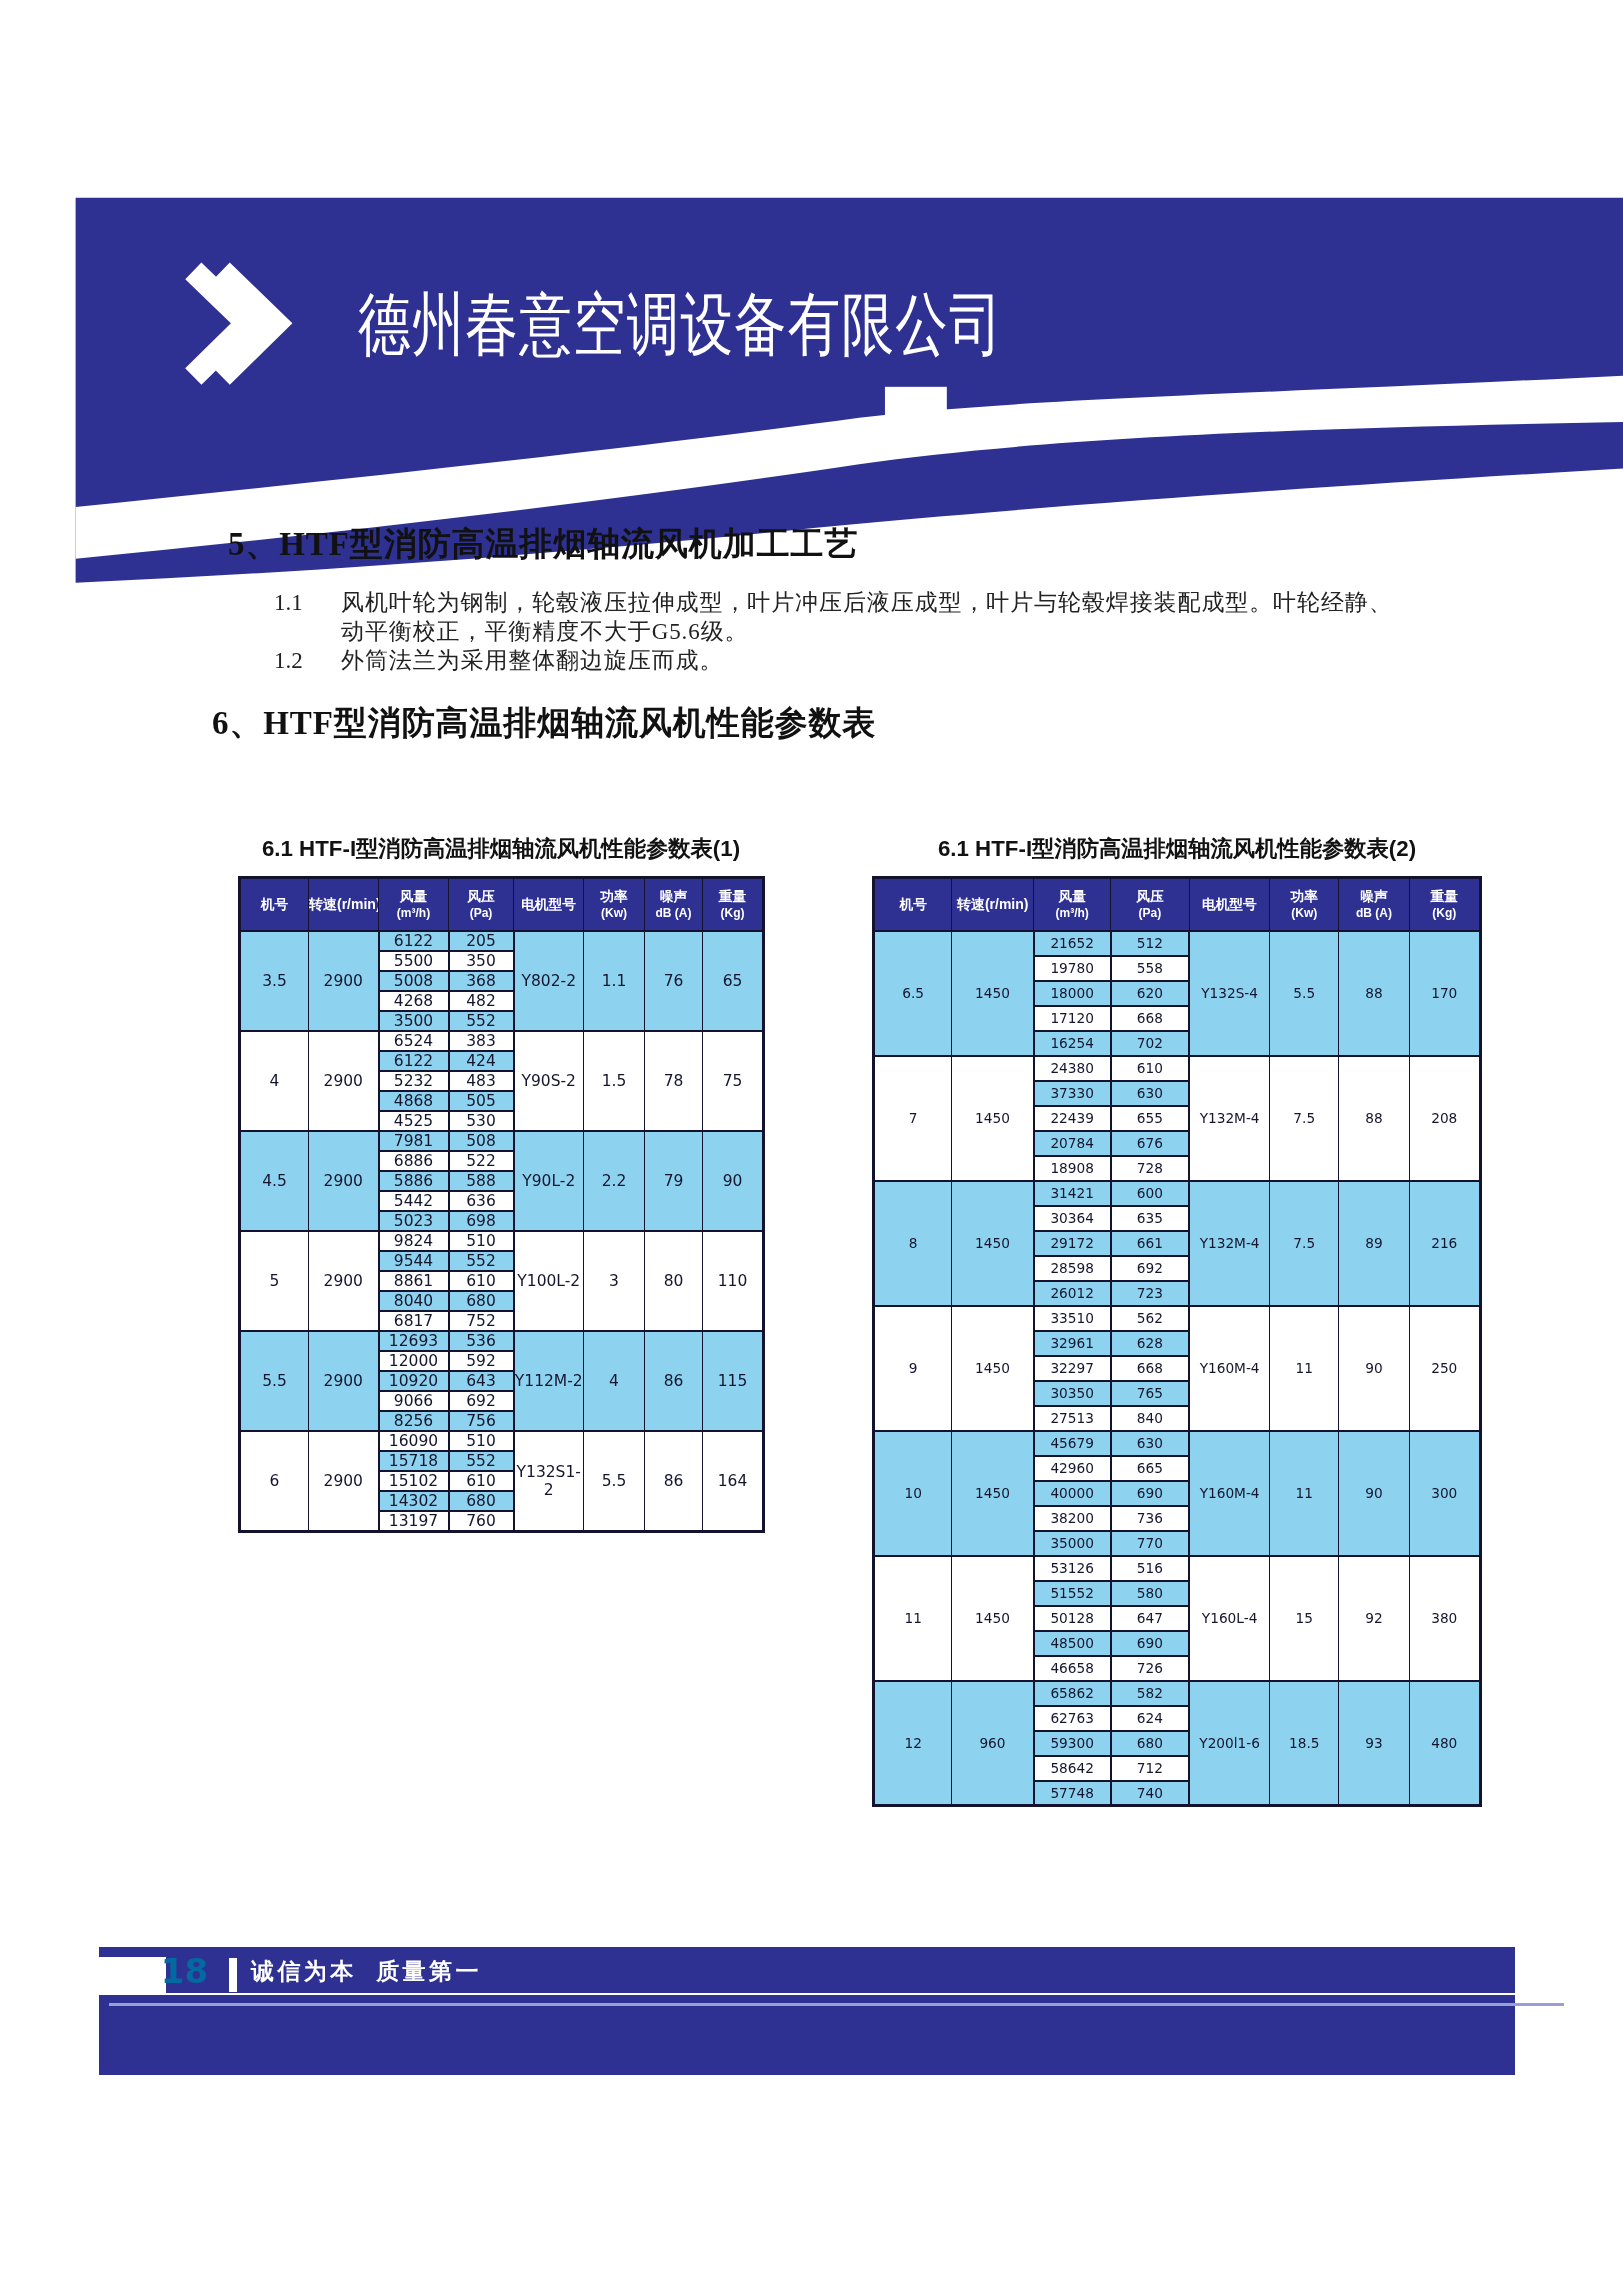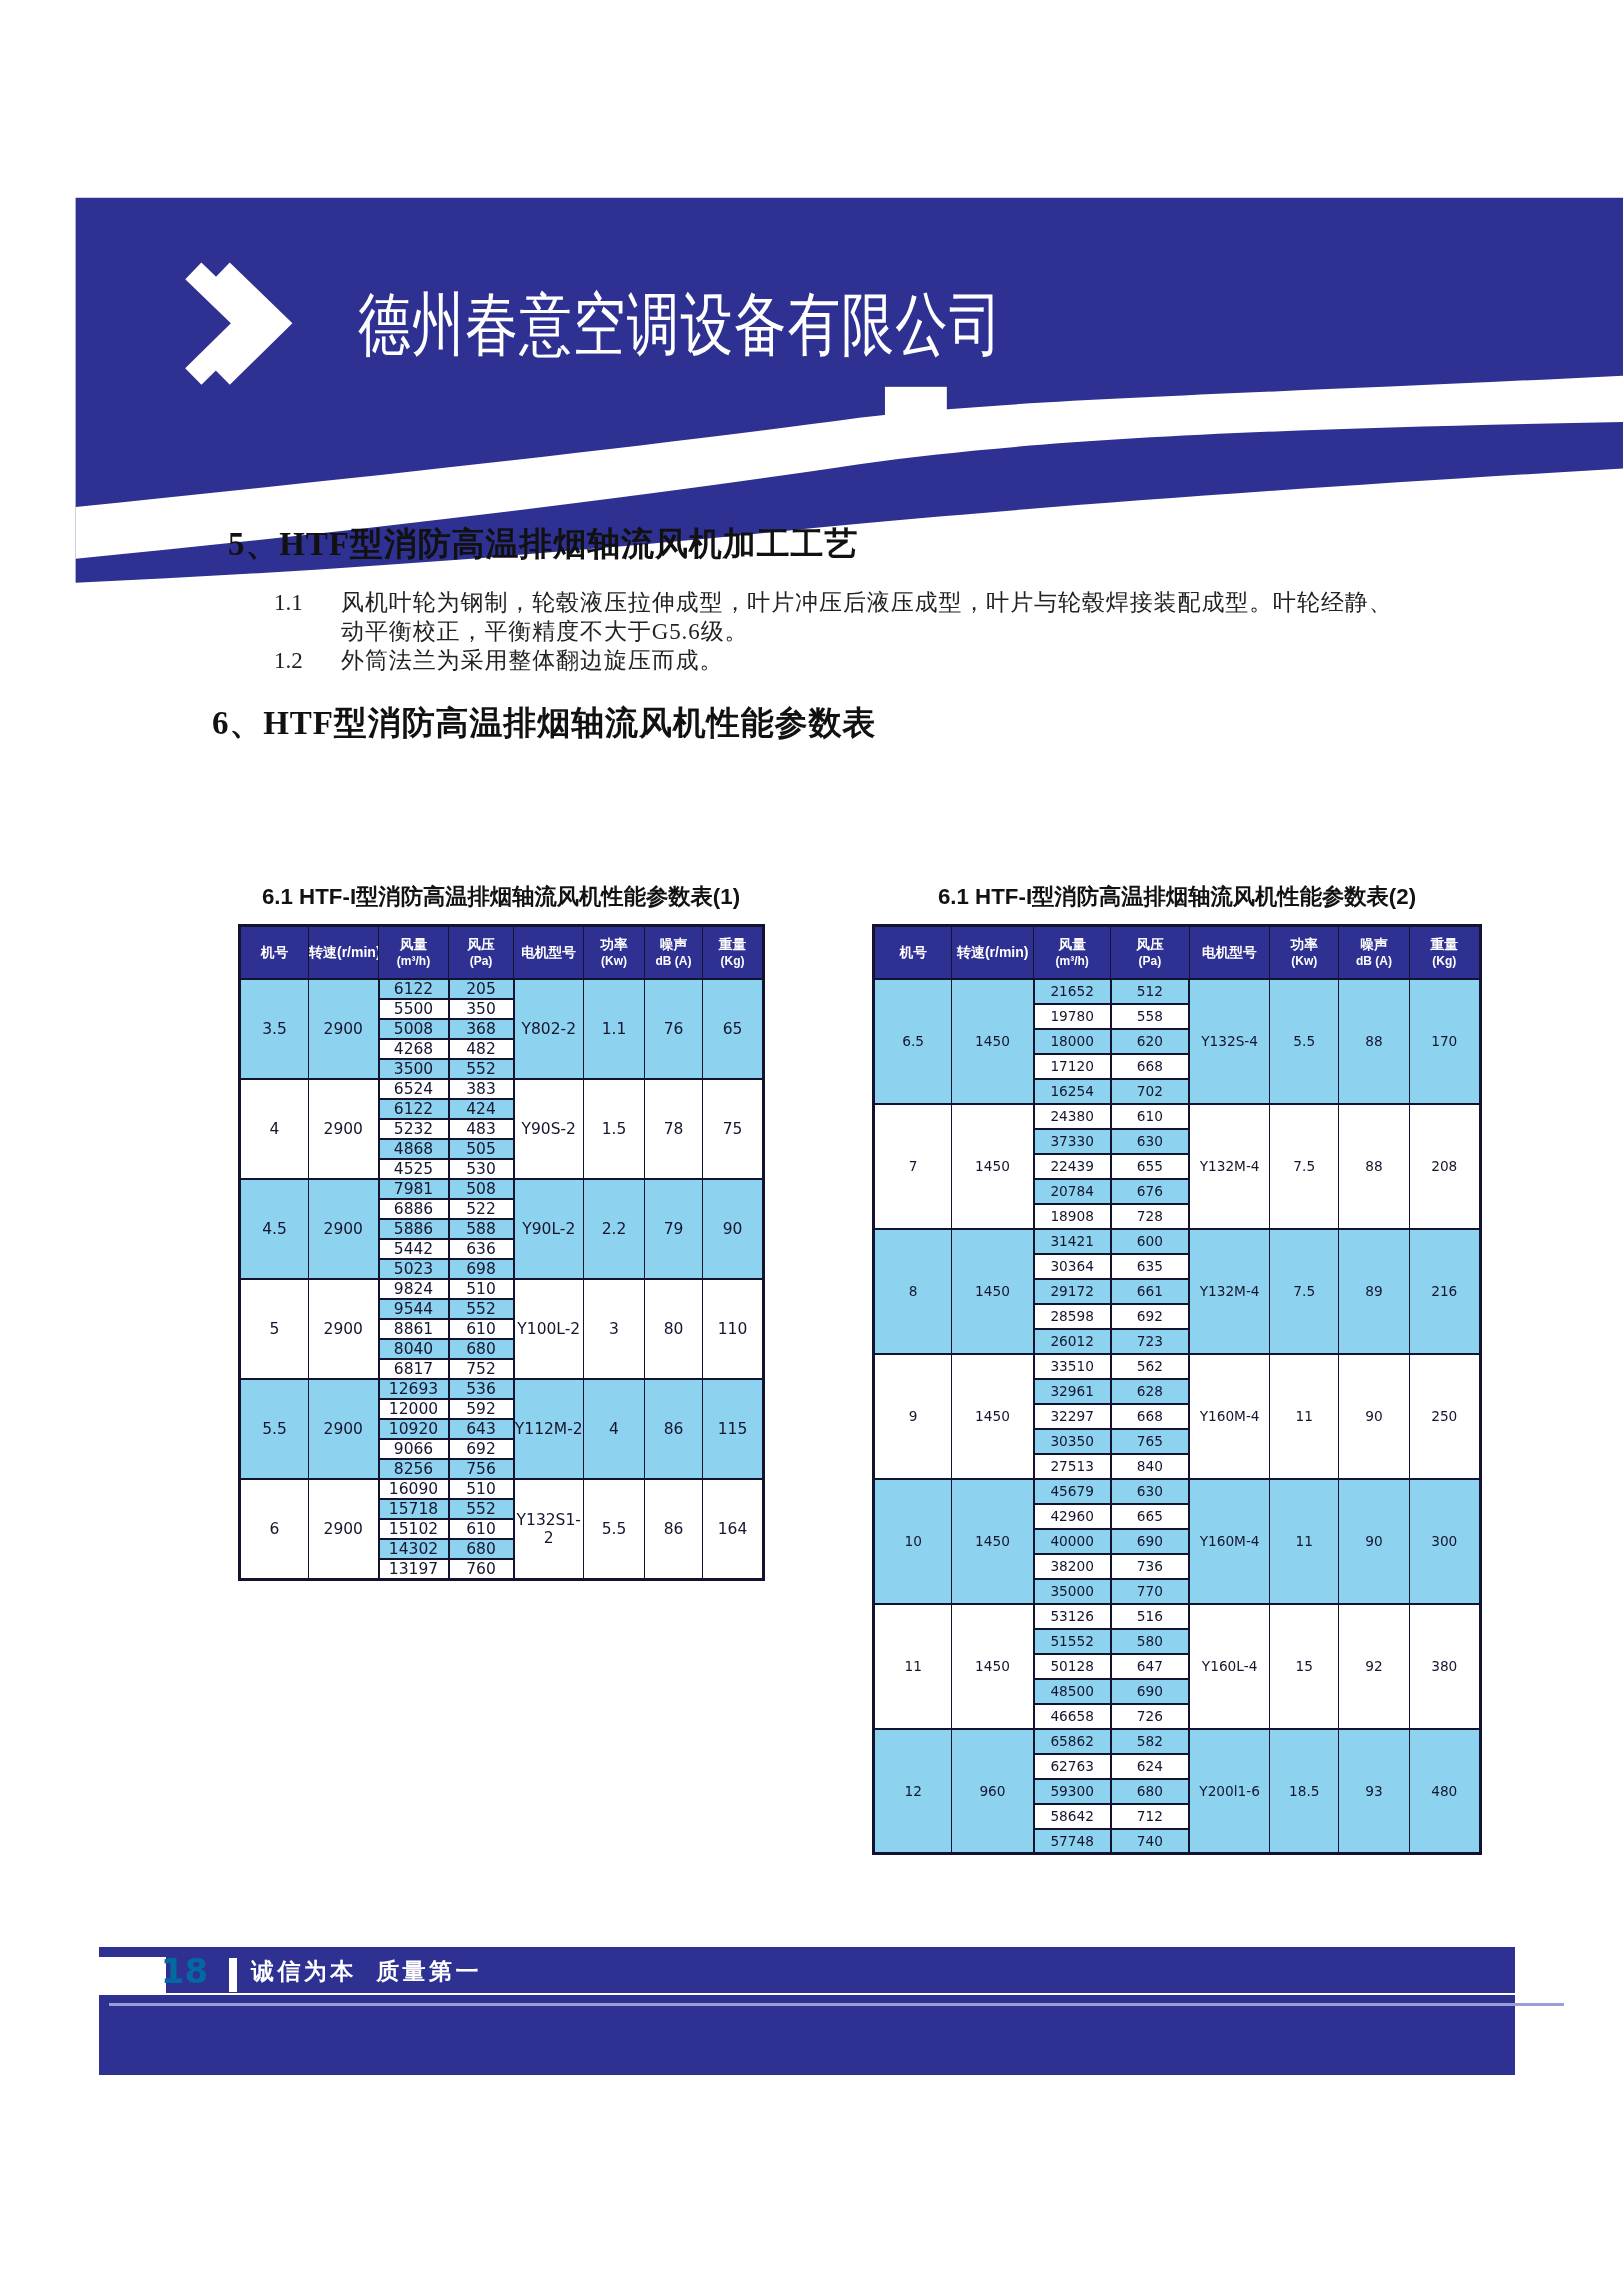--- a/index.html
+++ b/index.html
@@ -20,21 +20,21 @@
   #sec5-items{position:absolute;left:274px;top:588px;width:1143px;font-size:23px;line-height:29px;color:#222;}
   .item-row{display:flex;}
   .item-num{width:67px;flex:0 0 67px;}
   .item-text{white-space:nowrap;letter-spacing:0.9px;}
 
   
   .table-wrap{position:absolute;top:830px;}
   #table1-wrap{left:238px;width:526px;}
   #table2-wrap{left:872px;width:610px;}
   .table-title{height:43px;line-height:38px;text-align:center;font-size:22.3px;font-weight:700;
-    color:#121212;margin-bottom:3.4px;white-space:nowrap;margin-top:48px;}
+    color:#121212;margin-bottom:3.4px;white-space:nowrap;}
   .perf-table{border-collapse:collapse;table-layout:fixed;width:100%;background:#fff;
     border:3.4px solid var(--table_border);padding-left:16px;}
   .perf-table th,.perf-table td{border:1.7px solid var(--table_border);text-align:center;
     vertical-align:middle;padding:0;box-sizing:border-box;color:#15152e;}
   .perf-table th{background:var(--banner_blue);color:#fff;font-weight:700;height:53px;
     border-bottom-width:2.6px;white-space:nowrap;overflow:hidden;}
   .perf-table th .l1{font-size:13.7px;line-height:1.4;}
   .perf-table th .l2{font-size:12px;line-height:1.3;font-weight:700;}
   .perf-table th[data-name="col-header-1"] .l1{font-size:14px;}
   .perf-table td{font-family:"DejaVu Sans",sans-serif;}

